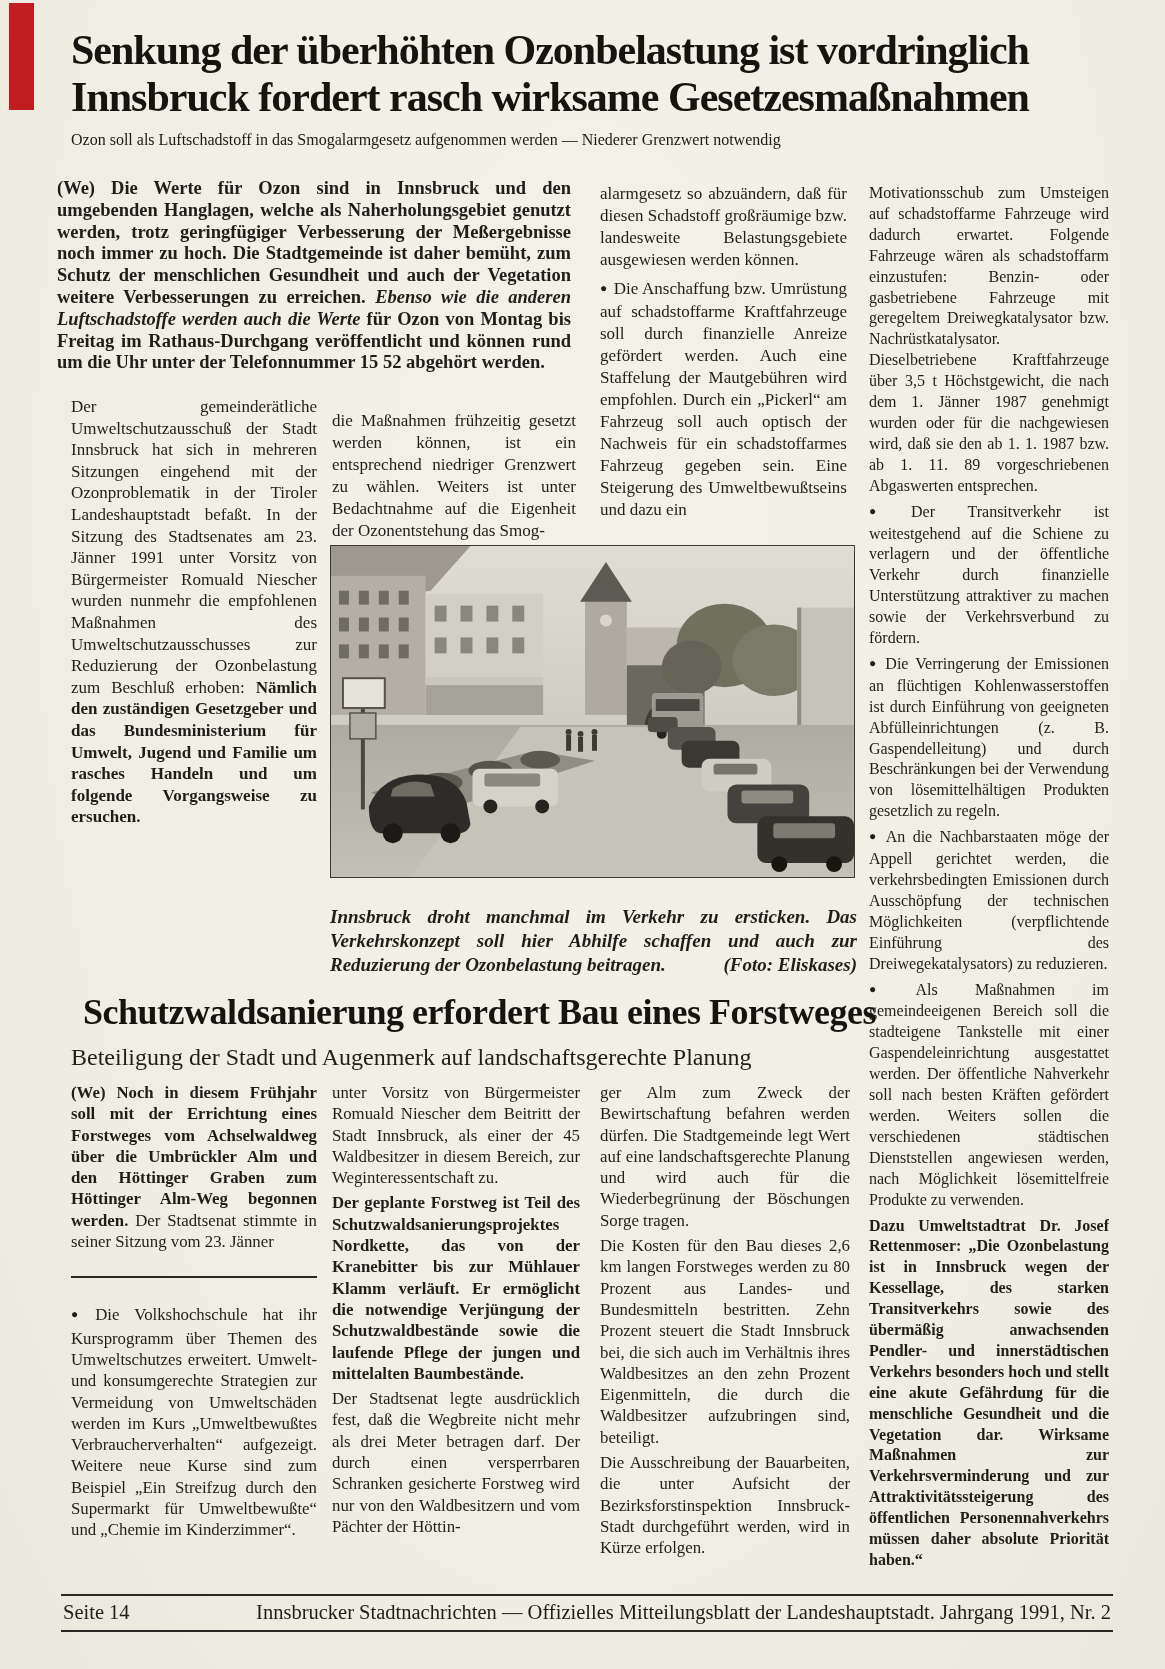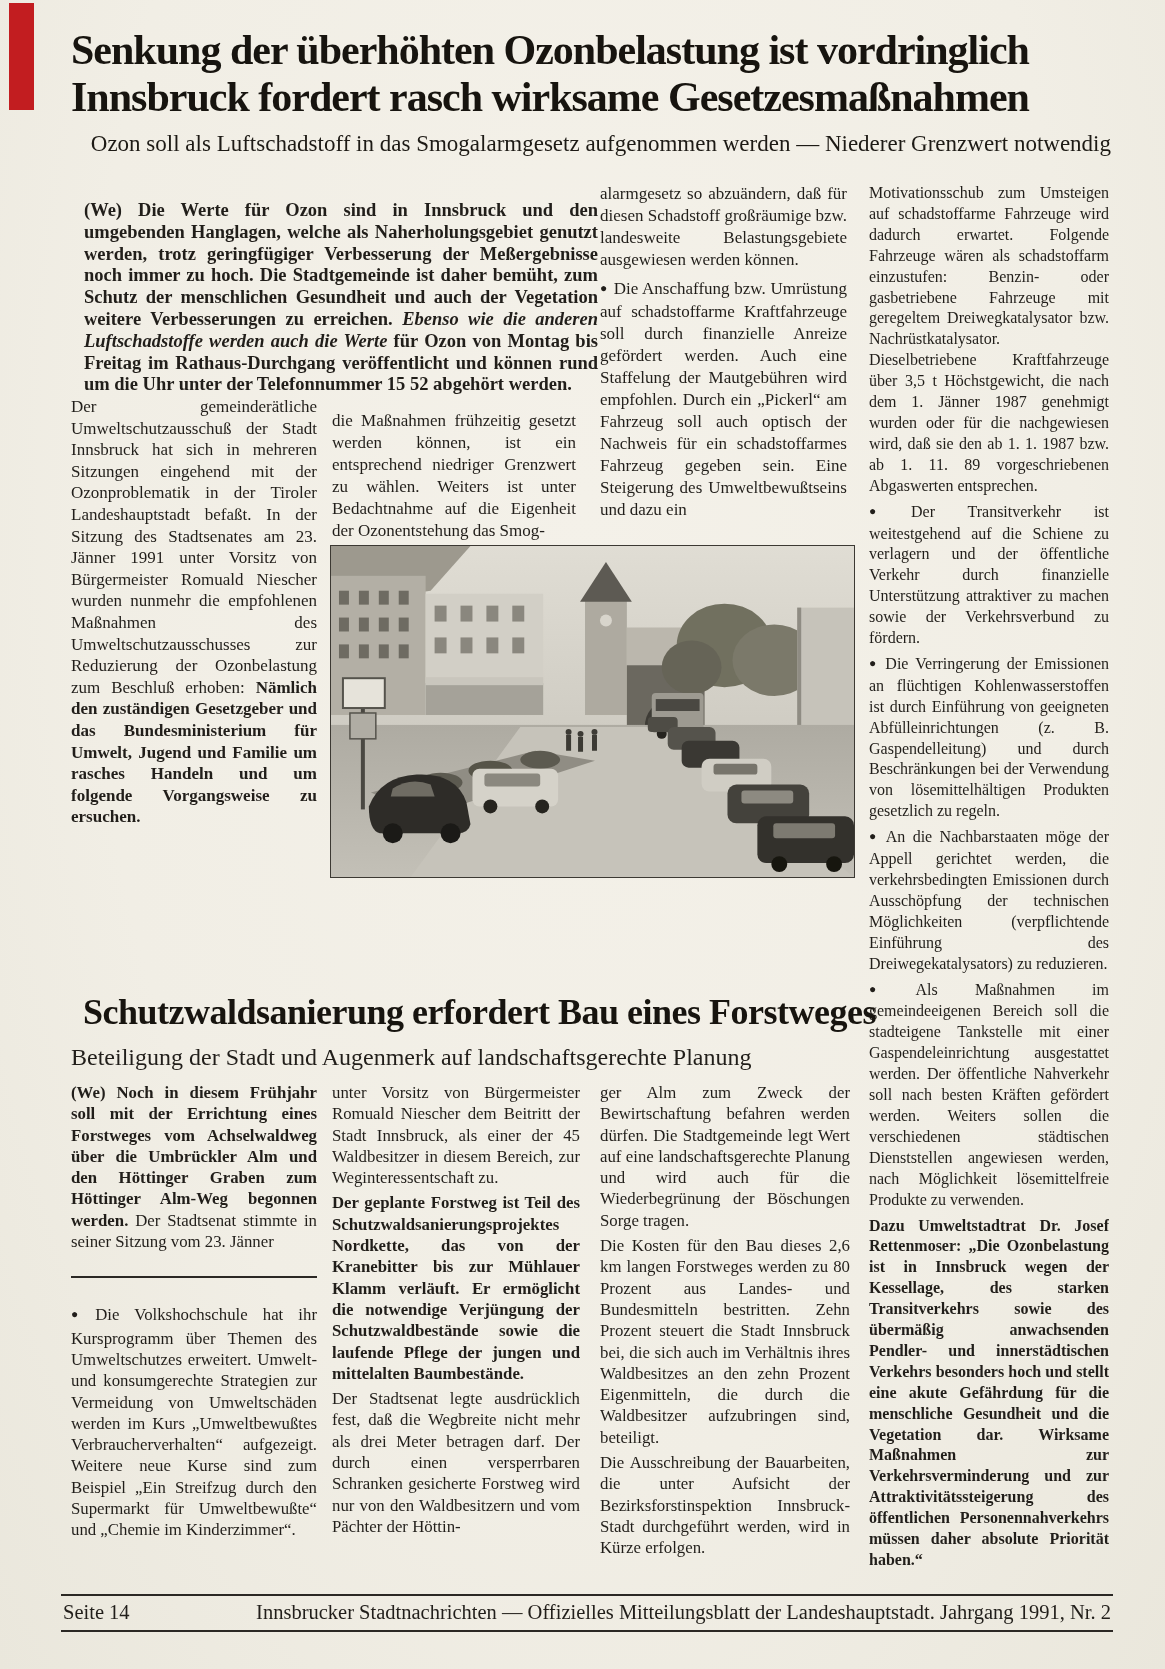--- a/index.html
+++ b/index.html
@@ -11,25 +11,25 @@
       radial-gradient(ellipse at 50% 30%, #f4f1e9 0%, #f1eee5 60%, #eae7dc 100%);
     font-family:"Liberation Serif","DejaVu Serif",serif;
     color:#211e1a;
     overflow:hidden;
   }
   .red-mark{position:absolute;left:9px;top:3px;width:25px;height:107px;background:#c21d20;}
 
   
   .a1-head{position:absolute;left:71px;top:27px;width:1040px;}
   .hl{font-weight:bold;font-size:42px;line-height:1.12;letter-spacing:-1px;white-space:nowrap;color:#17140f;margin:0;}
-  .subhead1{font-size:23px;margin:10px 0 0 0;white-space:nowrap;color:#1d1a15;text-align:right;}
-
-  
-  .lead{position:absolute;left:84px;top:178px;width:514px;
-    font-size:18.5px;line-height:21.8px;text-align:justify;font-weight:bold;margin-top:22px;}
+  .subhead1{font-size:16px;margin:10px 0 0 0;white-space:nowrap;color:#1d1a15;}
+
+  
+  .lead{position:absolute;left:57px;top:178px;width:514px;
+    font-size:18.5px;line-height:21.8px;text-align:justify;font-weight:bold;}
   .bi{font-style:italic;}
 
   
   .col{position:absolute;text-align:justify;font-size:17px;line-height:22px;}
   .col p{margin:0 0 7px 0;}
   .b{font-weight:bold;}
   .dot{font-size:12px;margin-right:6px;position:relative;top:-2px;}
   .col1{left:71px;top:396px;width:246px;line-height:21.6px;}
   .col2{left:332px;top:398px;width:244px;margin-top:12px;}
   .col3{left:600px;top:183px;width:247px;max-height:360px;overflow:hidden;}
@@ -193,20 +193,24 @@
             <circle cx="238.5" cy="187" r="3"></circle>
           <rect x="248" y="192" width="5" height="15"></rect>
             <circle cx="250.5" cy="189" r="3"></circle>
           <rect x="262" y="190" width="5" height="16"></rect>
             <circle cx="264.5" cy="187" r="3"></circle>
         </g>
       </g>
     </svg>
   </figure>
 
+  <p class="caption">
+    <span>Innsbruck droht manchmal im Verkehr zu ersticken. Das Verkehrskonzept soll hier Abhilfe schaffen und auch zur Reduzierung der Ozonbelastung beitragen.</span>
+    <span class="credit">(Foto: Eliskases)</span>
+  </p>
 
   <section class="col col3">
     <p>alarmgesetz so abzuändern, daß für diesen Schadstoff großräumige bzw. landesweite Belastungsgebiete ausgewiesen werden können.</p>
     <p><span class="dot">●</span><span>Die Anschaffung bzw. Umrüstung auf schadstoffarme Kraftfahrzeuge soll durch finanzielle Anreize gefördert werden. Auch eine Staffelung der Mautgebühren wird empfohlen. Durch ein „Pickerl“ am Fahrzeug soll auch optisch der Nachweis für ein schadstoffarmes Fahrzeug gegeben sein. Eine Steigerung des Umweltbewußtseins und dazu ein</span></p>
   </section>
 
   <section class="col col4">
     <p>Motivationsschub zum Umsteigen auf schadstoffarme Fahrzeuge wird dadurch erwartet. Folgende Fahrzeuge wären als schadstoffarm einzustufen: Benzin- oder gasbetriebene Fahrzeuge mit geregeltem Dreiwegkatalysator bzw. Nachrüstkatalysator. Dieselbetriebene Kraftfahrzeuge über 3,5 t Höchstgewicht, die nach dem 1. Jänner 1987 genehmigt wurden oder für die nachgewiesen wird, daß sie den ab 1. 1. 1987 bzw. ab 1. 11. 89 vorgeschriebenen Abgaswerten entsprechen.</p>
     <p><span class="dot">●</span><span>Der Transitverkehr ist weitestgehend auf die Schiene zu verlagern und der öffentliche Verkehr durch finanzielle Unterstützung attraktiver zu machen sowie der Verkehrsverbund zu fördern.</span></p>
     <p><span class="dot">●</span><span>Die Verringerung der Emissionen an flüchtigen Kohlenwasserstoffen ist durch Einführung von geeigneten Abfülleinrichtungen (z. B. Gaspendelleitung) und durch Beschränkungen bei der Verwendung von lösemittelhältigen Produkten gesetzlich zu regeln.</span></p>

